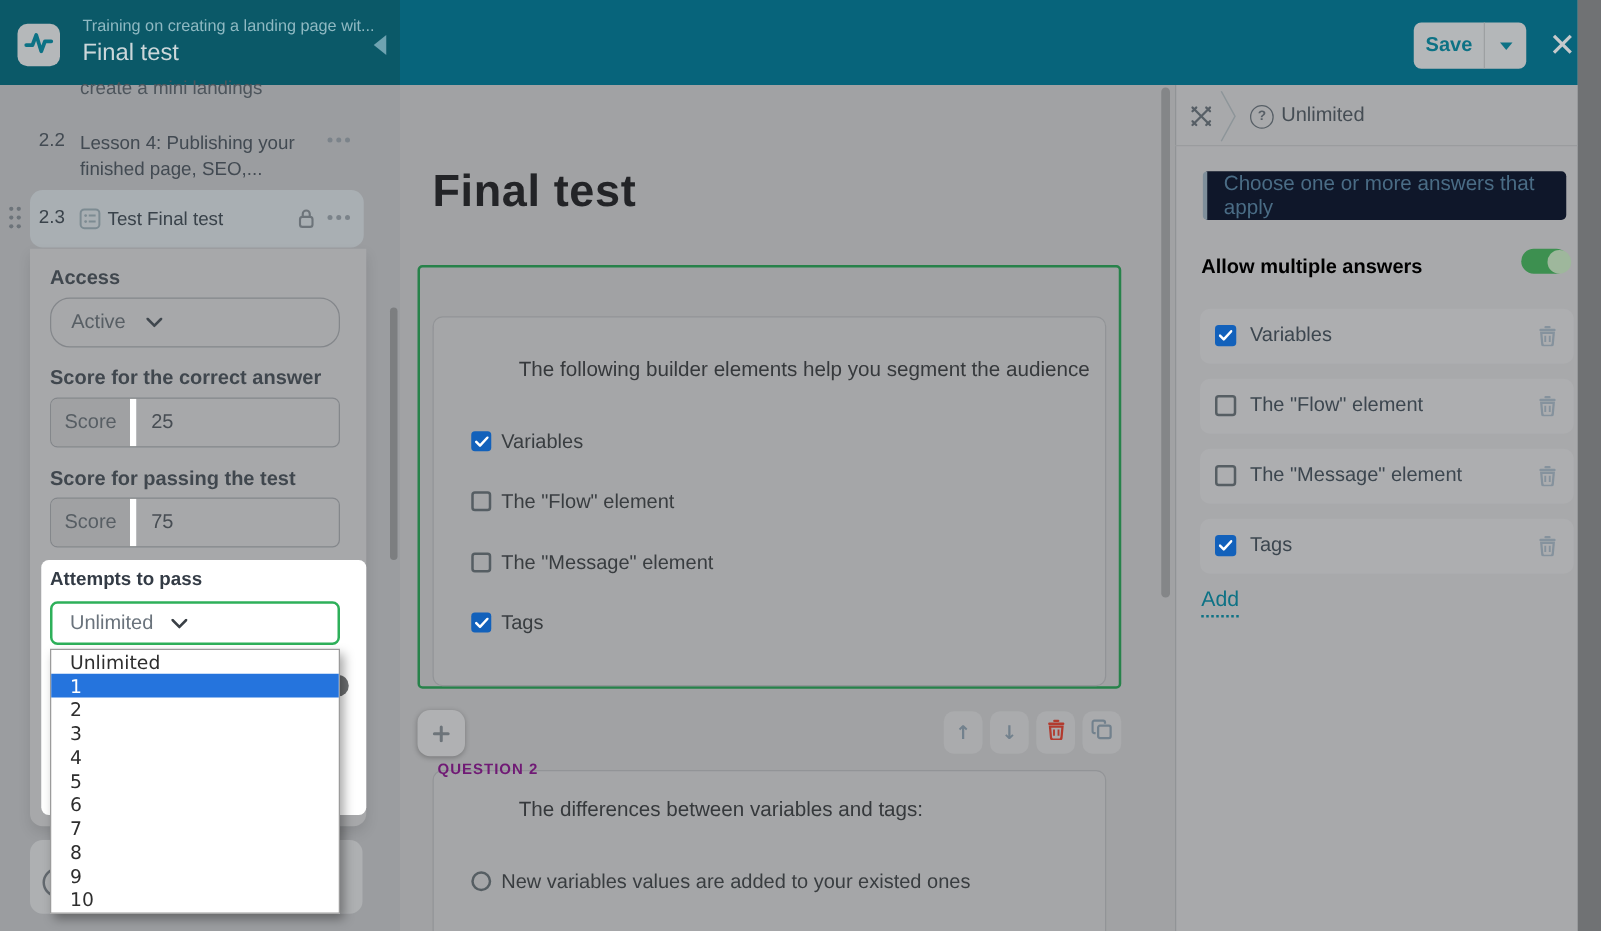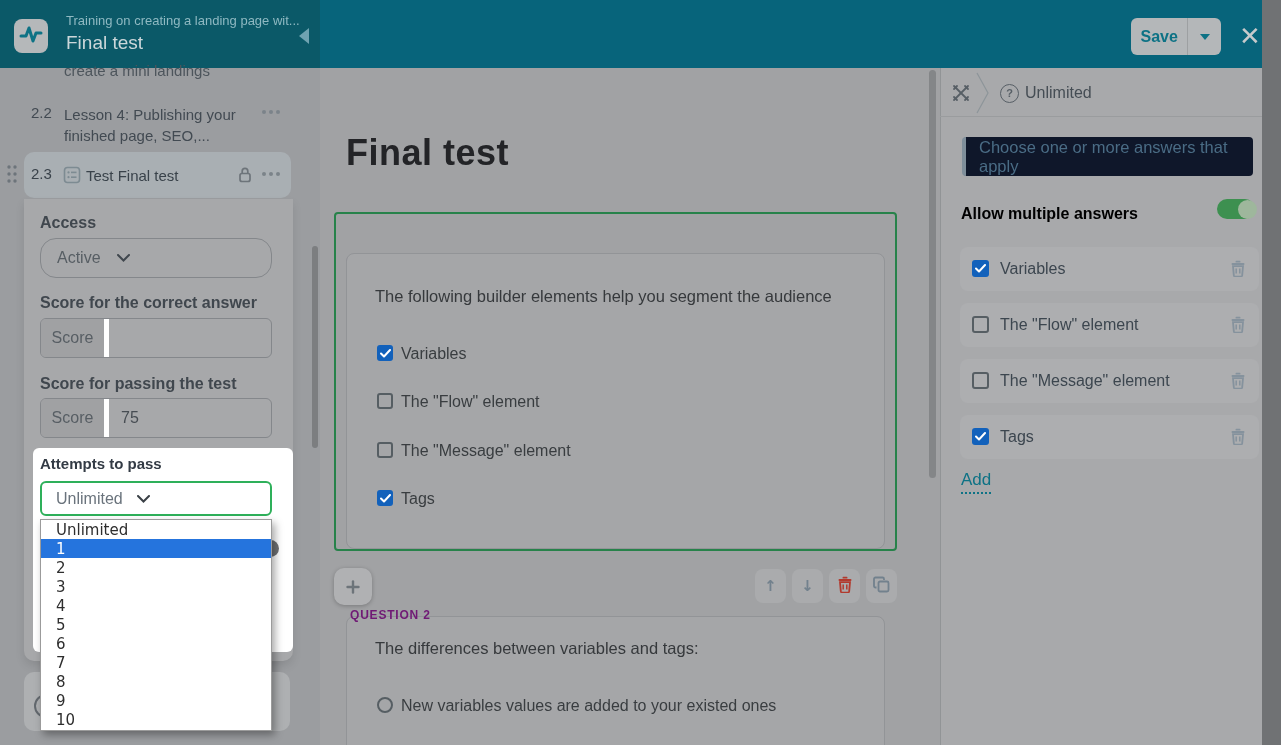--- a/index.html
+++ b/index.html
@@ -72,21 +72,21 @@
         border-radius:50%;color:#63696f;font-size:13px;line-height:20px;text-align:center;}
 
   
   .main-bg{left:320px;top:68px;width:620px;height:677px;background:#a1a2a4;}
   .page-title{left:346px;top:132px;font-size:36px;font-weight:800;color:#232427;letter-spacing:.5px;}
   .q-green{left:334px;top:212px;width:563px;height:339px;border:2px solid #27824a;border-radius:4px;box-sizing:border-box;}
   .q-label{font-size:12px;font-weight:700;letter-spacing:.8px;color:#701a75;margin-top:29px;}
   .q-card{border:1px solid #929497;border-radius:8px;background:#a5a6a8;box-sizing:border-box;}
   .q1-card{left:346px;top:253px;width:539px;height:296px;}
   .q2-card{left:346px;top:616px;width:539px;height:140px;}
-  .q-text{font-size:16.5px;color:#36393c;}
+  .q-text{font-size:16.5px;color:#36393c;margin-left:40px;}
   .cb{width:16px;height:16px;border-radius:3px;box-sizing:border-box;}
   .cb.on{background:#1261bb;display:flex;align-items:center;justify-content:center;}
   .cb.off{border:2px solid #565e63;}
   .opt-label{font-size:16px;color:#393d40;}
   .radio{width:16px;height:16px;border-radius:50%;border:2px solid #565e63;box-sizing:border-box;}
   .plus-btn{left:334px;top:568px;width:38px;height:37px;border-radius:10px;background:#b0b1b3;
         box-shadow:0 1px 4px rgba(0,0,0,.25);display:flex;align-items:center;justify-content:center;z-index:5;cursor:pointer;}
   .q2-label{left:350px;top:579px;z-index:4;}
   .tool-btn{top:569px;width:31px;height:34px;border-radius:8px;background:#aaabad;display:flex;
         align-items:center;justify-content:center;cursor:pointer;}
@@ -196,20 +196,21 @@
     <span class="chev">
       <svg width="13" height="8" viewBox="0 0 13 8">
           <polyline points="1,1 6.5,6.5 12,1" fill="none" stroke="#40474e" stroke-width="2" stroke-linecap="round"></polyline>
         </svg>
     </span>
   </div>
 
   <div class="abs set-label" style="left:40px;top:294px;">Score for the correct answer</div>
   <div class="abs grp" style="top:318px;">
     <div class="addon">Score</div>
+    <div class="val">25</div>
   </div>
 
   <div class="abs set-label" style="left:40px;top:375px;">Score for passing the test</div>
   <div class="abs grp" style="top:398px;">
     <div class="addon">Score</div>
     <div class="val">75</div>
   </div>
 
   <div class="abs foot-card">
     <div class="foot-ring">?</div>

